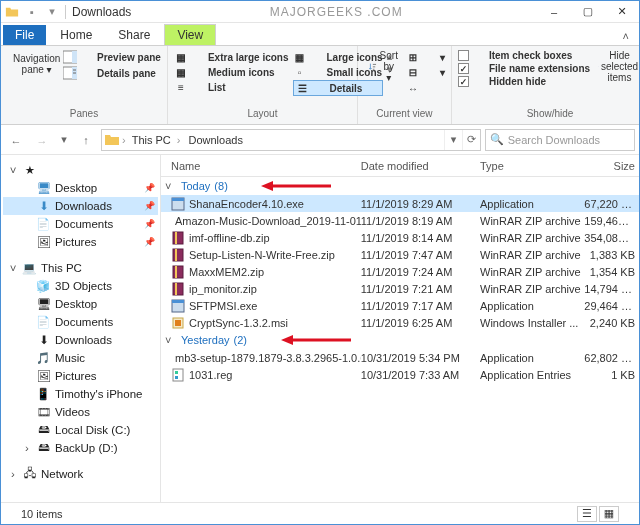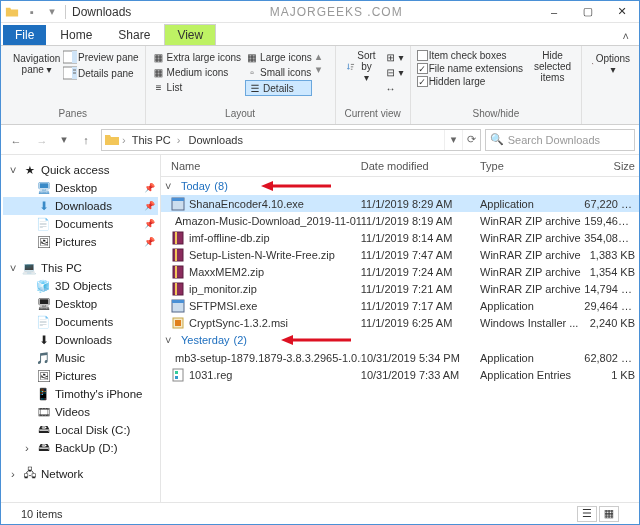--- a/index.html
+++ b/index.html
@@ -20,21 +20,21 @@
   .tabs .caret { margin-left:auto; padding:3px 10px; color:#555;}
   
   .ribbon { height: 80px; background:#f5f6f7; border-top:1px solid #d0d0d0; border-bottom:1px solid #d0d0d0; display:flex; }
   .group { display:flex; flex-direction:column; padding:2px 6px; position:relative; border-right:1px solid #e0e0e0;}
   .group .items { flex:1; display:flex; gap:4px; align-items:flex-start;}
   .group .label { height:14px; font-size:10px; color:#666; text-align:center;}
   .bigbtn { display:flex; flex-direction:row; align-items:center; gap:2px; padding:2px 4px; width:52px;}
   .bigbtn .ic { width:28px; height:28px; display:flex; align-items:center; justify-content:center;}
   .bigbtn .lbl { font-size:10px; text-align:center; line-height:11px; color:#333;}
   .stack { display:flex; flex-direction:column; gap:2px; padding-top:2px;}
-  .stack .row { display:flex; align-items:center; gap:1px; font-size:10px; color:#333; white-space:nowrap;}
+  .stack .row { display:flex; align-items:center; gap:20px; font-size:10px; color:#333; white-space:nowrap;font-weight:bold;}
   .stack .row .ic { width:14px; height:14px; display:flex; align-items:center; justify-content:center;}
   .chk { width:11px; height:11px; border:1px solid #888; display:inline-flex; align-items:center; justify-content:center; font-size:9px; color:#333; background:#fff;}
   
   .navrow { height:30px; display:flex; align-items:center; gap:4px; padding:2px 4px; background:#fff; border-bottom:1px solid #e5e5e5;}
   .navbtn { width:22px; height:22px; display:flex; align-items:center; justify-content:center; color:#666;}
   .addr { flex:1; height:22px; border:1px solid #ccc; display:flex; align-items:center; font-size:11px; color:#333; background:#fff; overflow:hidden;}
   .crumb { padding:0 4px; display:flex; align-items:center; gap:2px;}
   .crumb::after { content:"›"; margin-left:4px; color:#999;}
   .crumb.last::after { content:"";}
   .addr .ic { width:16px; height:16px; margin-left:2px; }
@@ -217,21 +217,21 @@
           <div class="row">
               <span class="chk"></span>
               <span>Item check boxes</span>
             </div>
           <div class="row">
               <span class="chk">✓</span>
               <span>File name extensions</span>
             </div>
           <div class="row">
               <span class="chk">✓</span>
-              <span>Hidden large</span>
+              <span>Hidden hide</span>
             </div>
         </div>
         <div class="bigbtn" style="width:48px;">
           <span class="ic">
               <svg viewBox="0 0 24 24">
                 <rect x="2" y="4" width="20" height="16" fill="#dbe9f7" stroke="#888"></rect>
                 <path d="M4 18 L20 6" stroke="#c33" stroke-width="2"></path>
               </svg>
             </span>
           <span class="lbl">Hide selected items</span>
@@ -279,21 +279,20 @@
       <span>Search Downloads</span>
     </div>
   </div>
 
   <div class="main">
 
     <div class="tree">
       <div class="tnode lvl1">
           <span class="twist">˅</span>
           <span class="ic">★</span>
-          <span class="txt">Quick access</span>
         </div>
       <div class="tnode lvl2">
           <span class="twist"></span>
           <span class="ic" style="color:#3a8ac7;">🖥</span>
           <span class="txt">Desktop</span>
           <span class="pin">📌</span>
         </div>
       <div class="tnode lvl2 sel">
           <span class="twist"></span>
           <span class="ic" style="color:#3a8ac7;">⬇</span>

